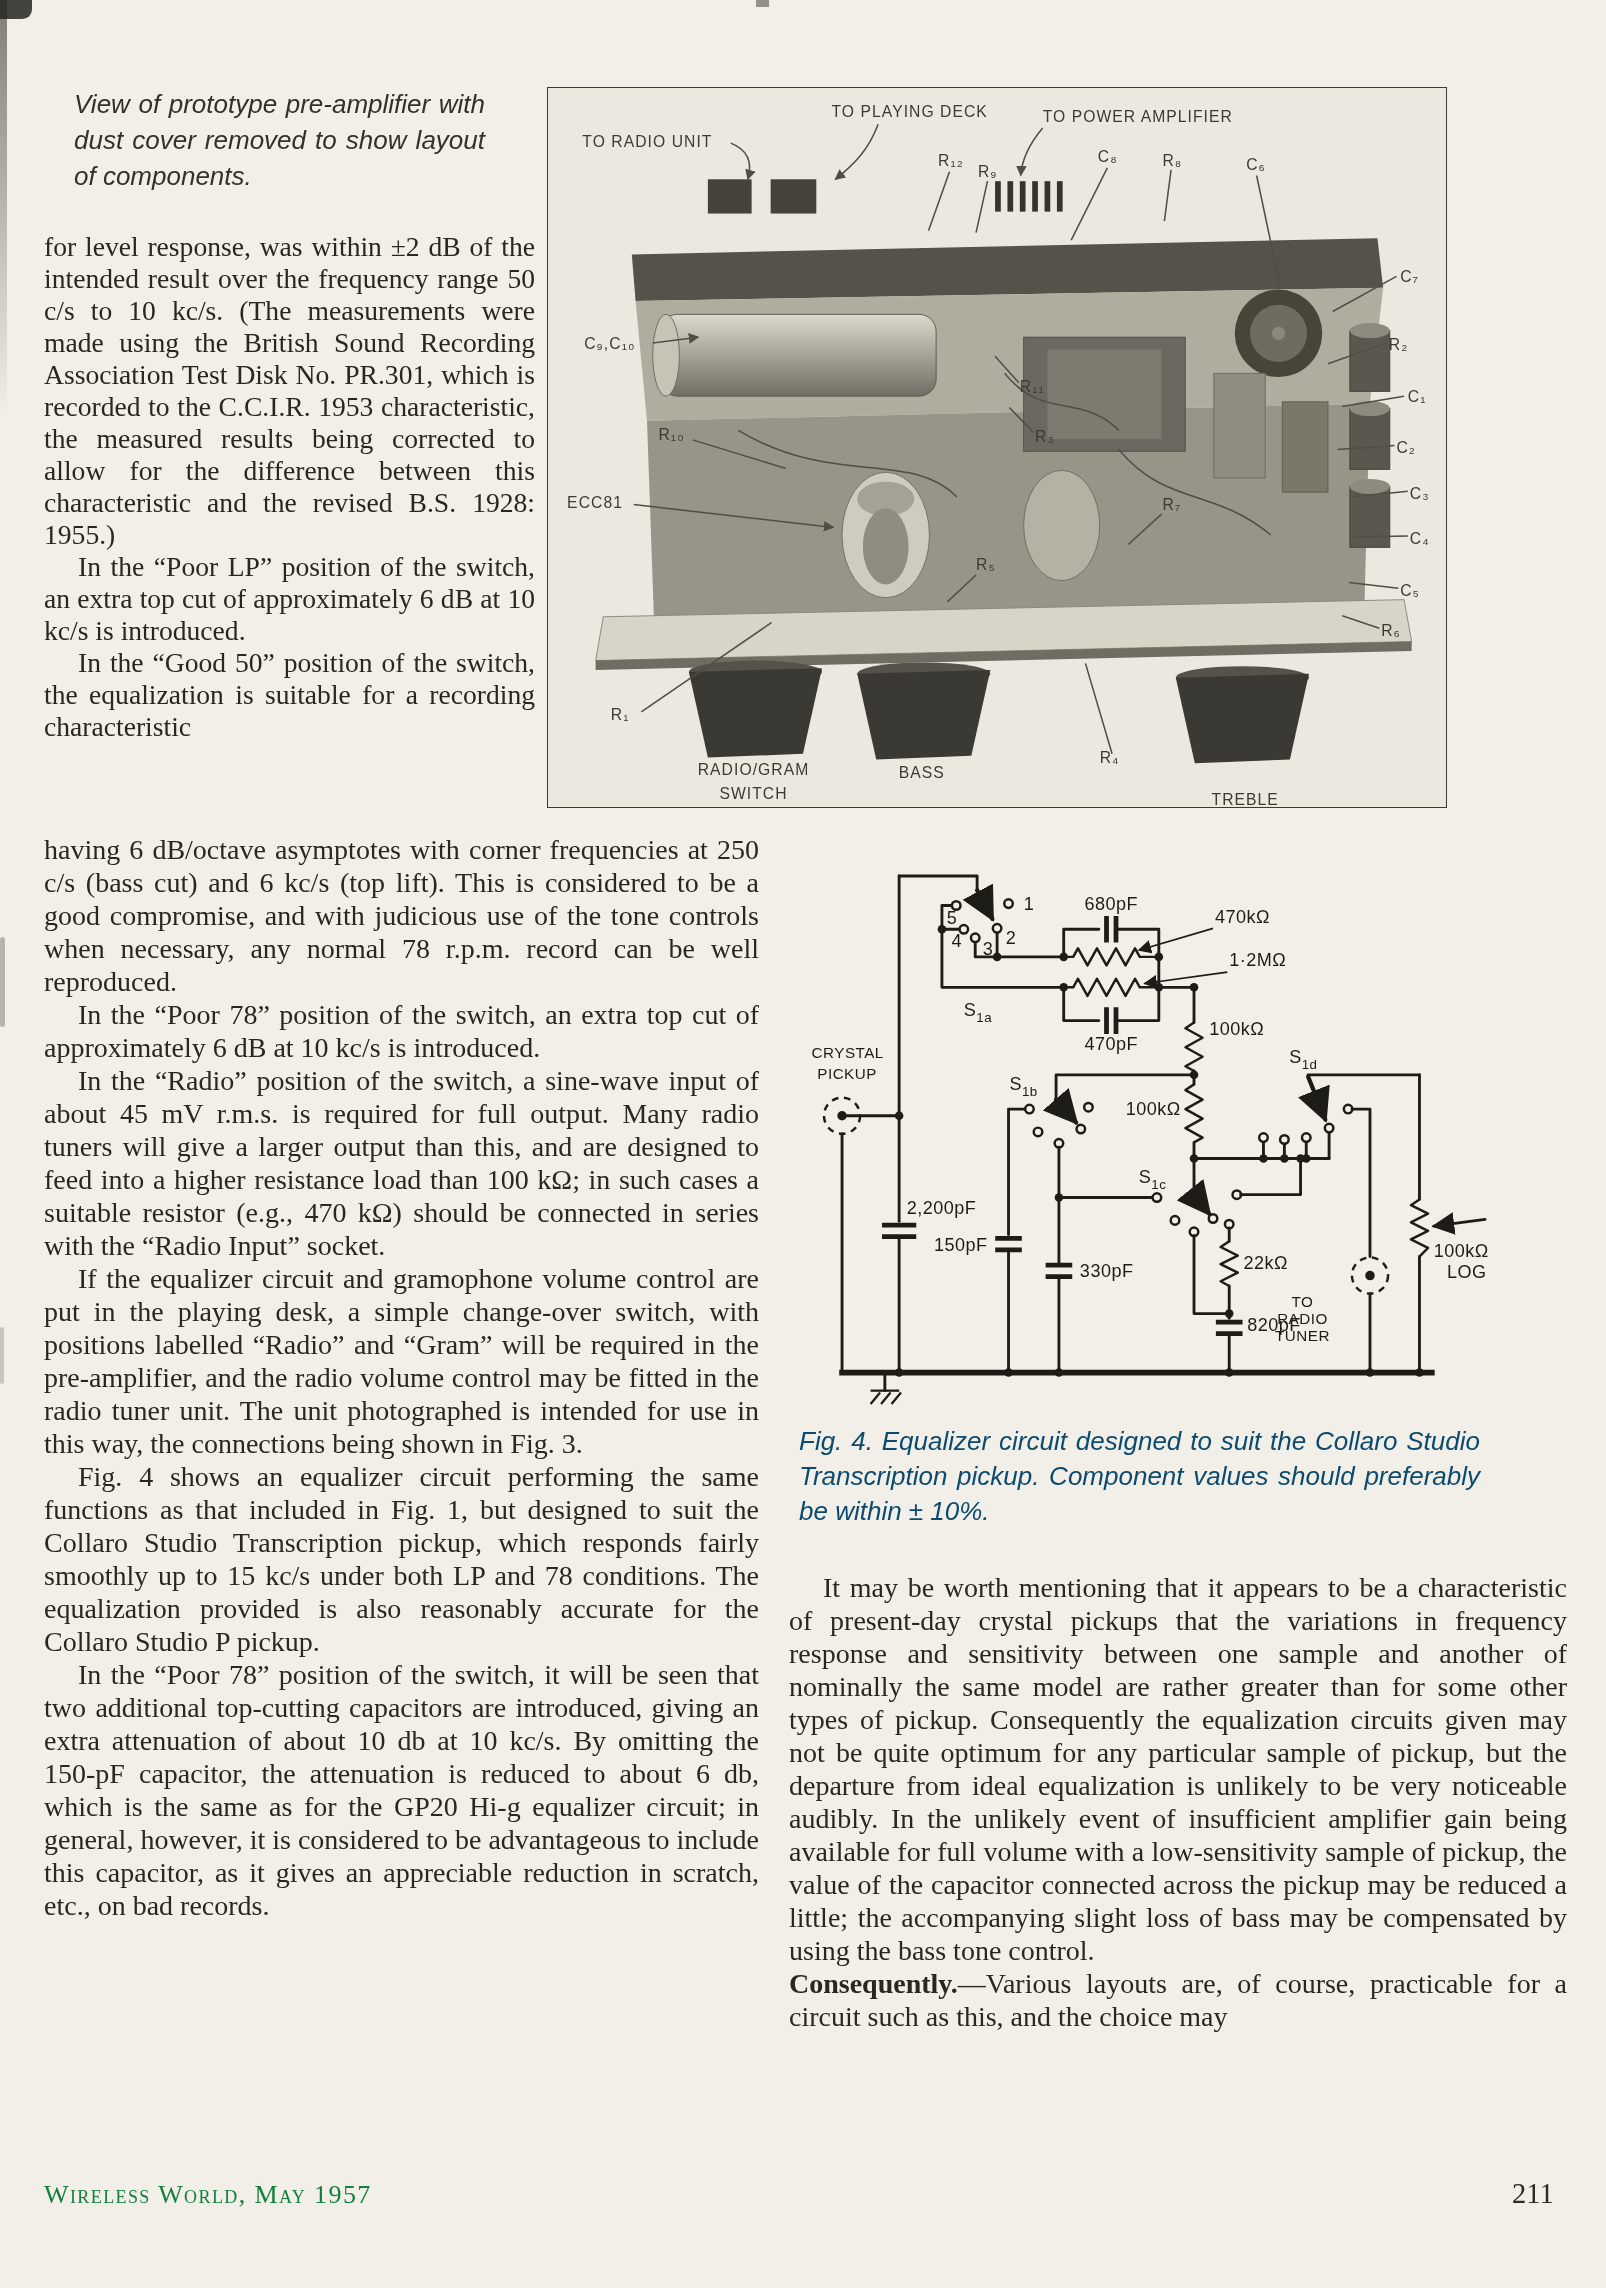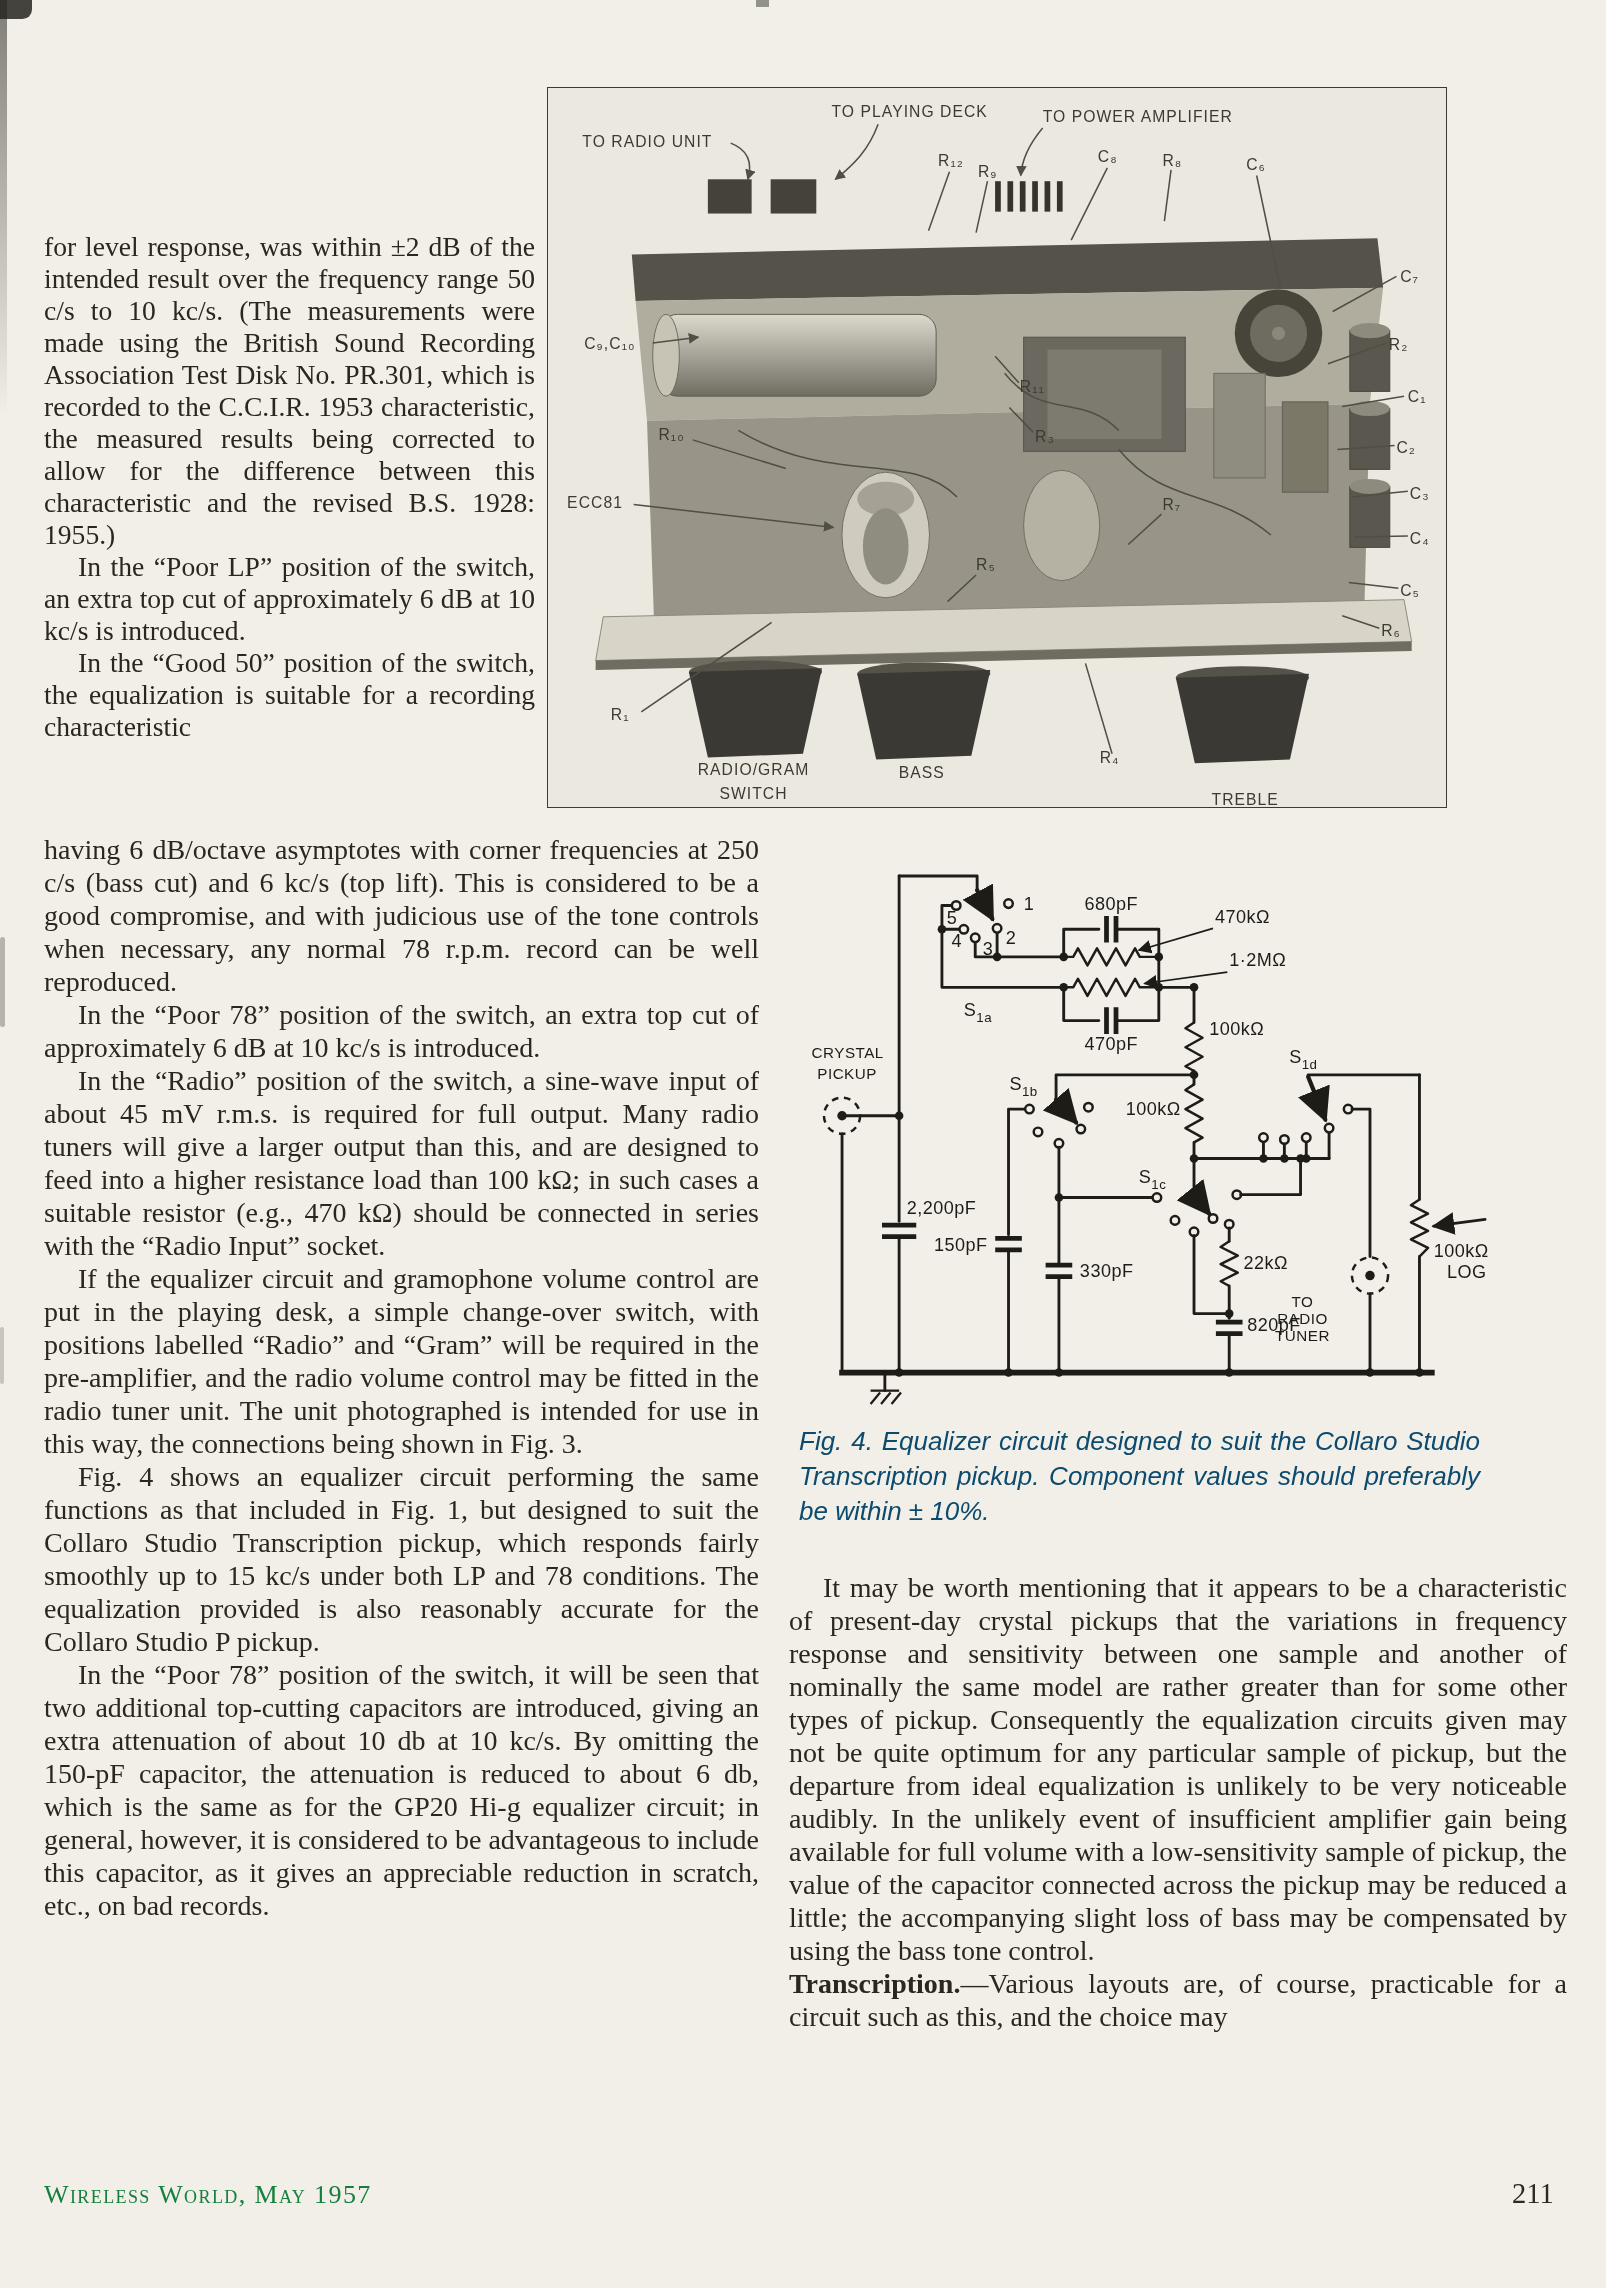--- a/index.html
+++ b/index.html
@@ -64,20 +64,21 @@
 <body>
 
 <div class="page">
 
   <div class="edge-strip"></div>
   <div class="edge-blob"></div>
   <div class="edge-tick1"></div>
   <div class="edge-tick2"></div>
   <div class="top-mark"></div>
 
+  <div class="photo-caption">View of prototype pre-amplifier with dust cover removed to show layout of components.</div>
 
   <div class="photo-frame">
     <svg width="898" height="719" viewBox="0 0 944 756">
       <defs>
         <linearGradient id="canG" x1="0" y1="0" x2="0" y2="1">
           <stop offset="0" stop-color="#dcd9cd"></stop>
             <stop offset="1" stop-color="#6f6c62"></stop>
         </linearGradient>
         <marker id="par" viewBox="0 0 10 10" refX="9" refY="5" markerWidth="7" markerHeight="7" orient="auto-start-reverse">
           <path d="M0,0L10,5L0,10z" fill="#504e45"></path>
@@ -383,20 +384,20 @@
         <text x="524" y="514" text-anchor="middle" class="cts">RADIO</text>
         <text x="524" y="532" text-anchor="middle" class="cts">TUNER</text>
       </g>
     </svg>
   </div>
 
   <div class="fig-caption">Fig. 4.  Equalizer circuit designed to suit the Collaro Studio Transcription pickup.  Component values should preferably be within ± 10%.</div>
 
   <div class="col col-right">
     <p>It may be worth mentioning that it appears to be a characteristic of present-day crystal pickups that the variations in frequency response and sensitivity between one sample and another of nominally the same model are rather greater than for some other types of pickup.  Consequently the equalization circuits given may not be quite optimum for any particular sample of pickup, but the departure from ideal equalization is unlikely to be very noticeable audibly.  In the unlikely event of insufficient amplifier gain being available for full volume with a low-sensitivity sample of pickup, the value of the capacitor connected across the pickup may be reduced a little; the accompanying slight loss of bass may be compensated by using the bass tone control.</p>
-    <p class="noindent"><b>Transcription.</b><span>—Various layouts are, of course, practicable for a circuit such as this, and the choice may</span></p>
+    <p class="noindent"><b>Consequently.</b><span>—Various layouts are, of course, practicable for a circuit such as this, and the choice may</span></p>
   </div>
 
   <div class="footer-left">Wireless World, May 1957</div>
   <div class="footer-right">211</div>
 
 </div>
 
 
 </body></html>

